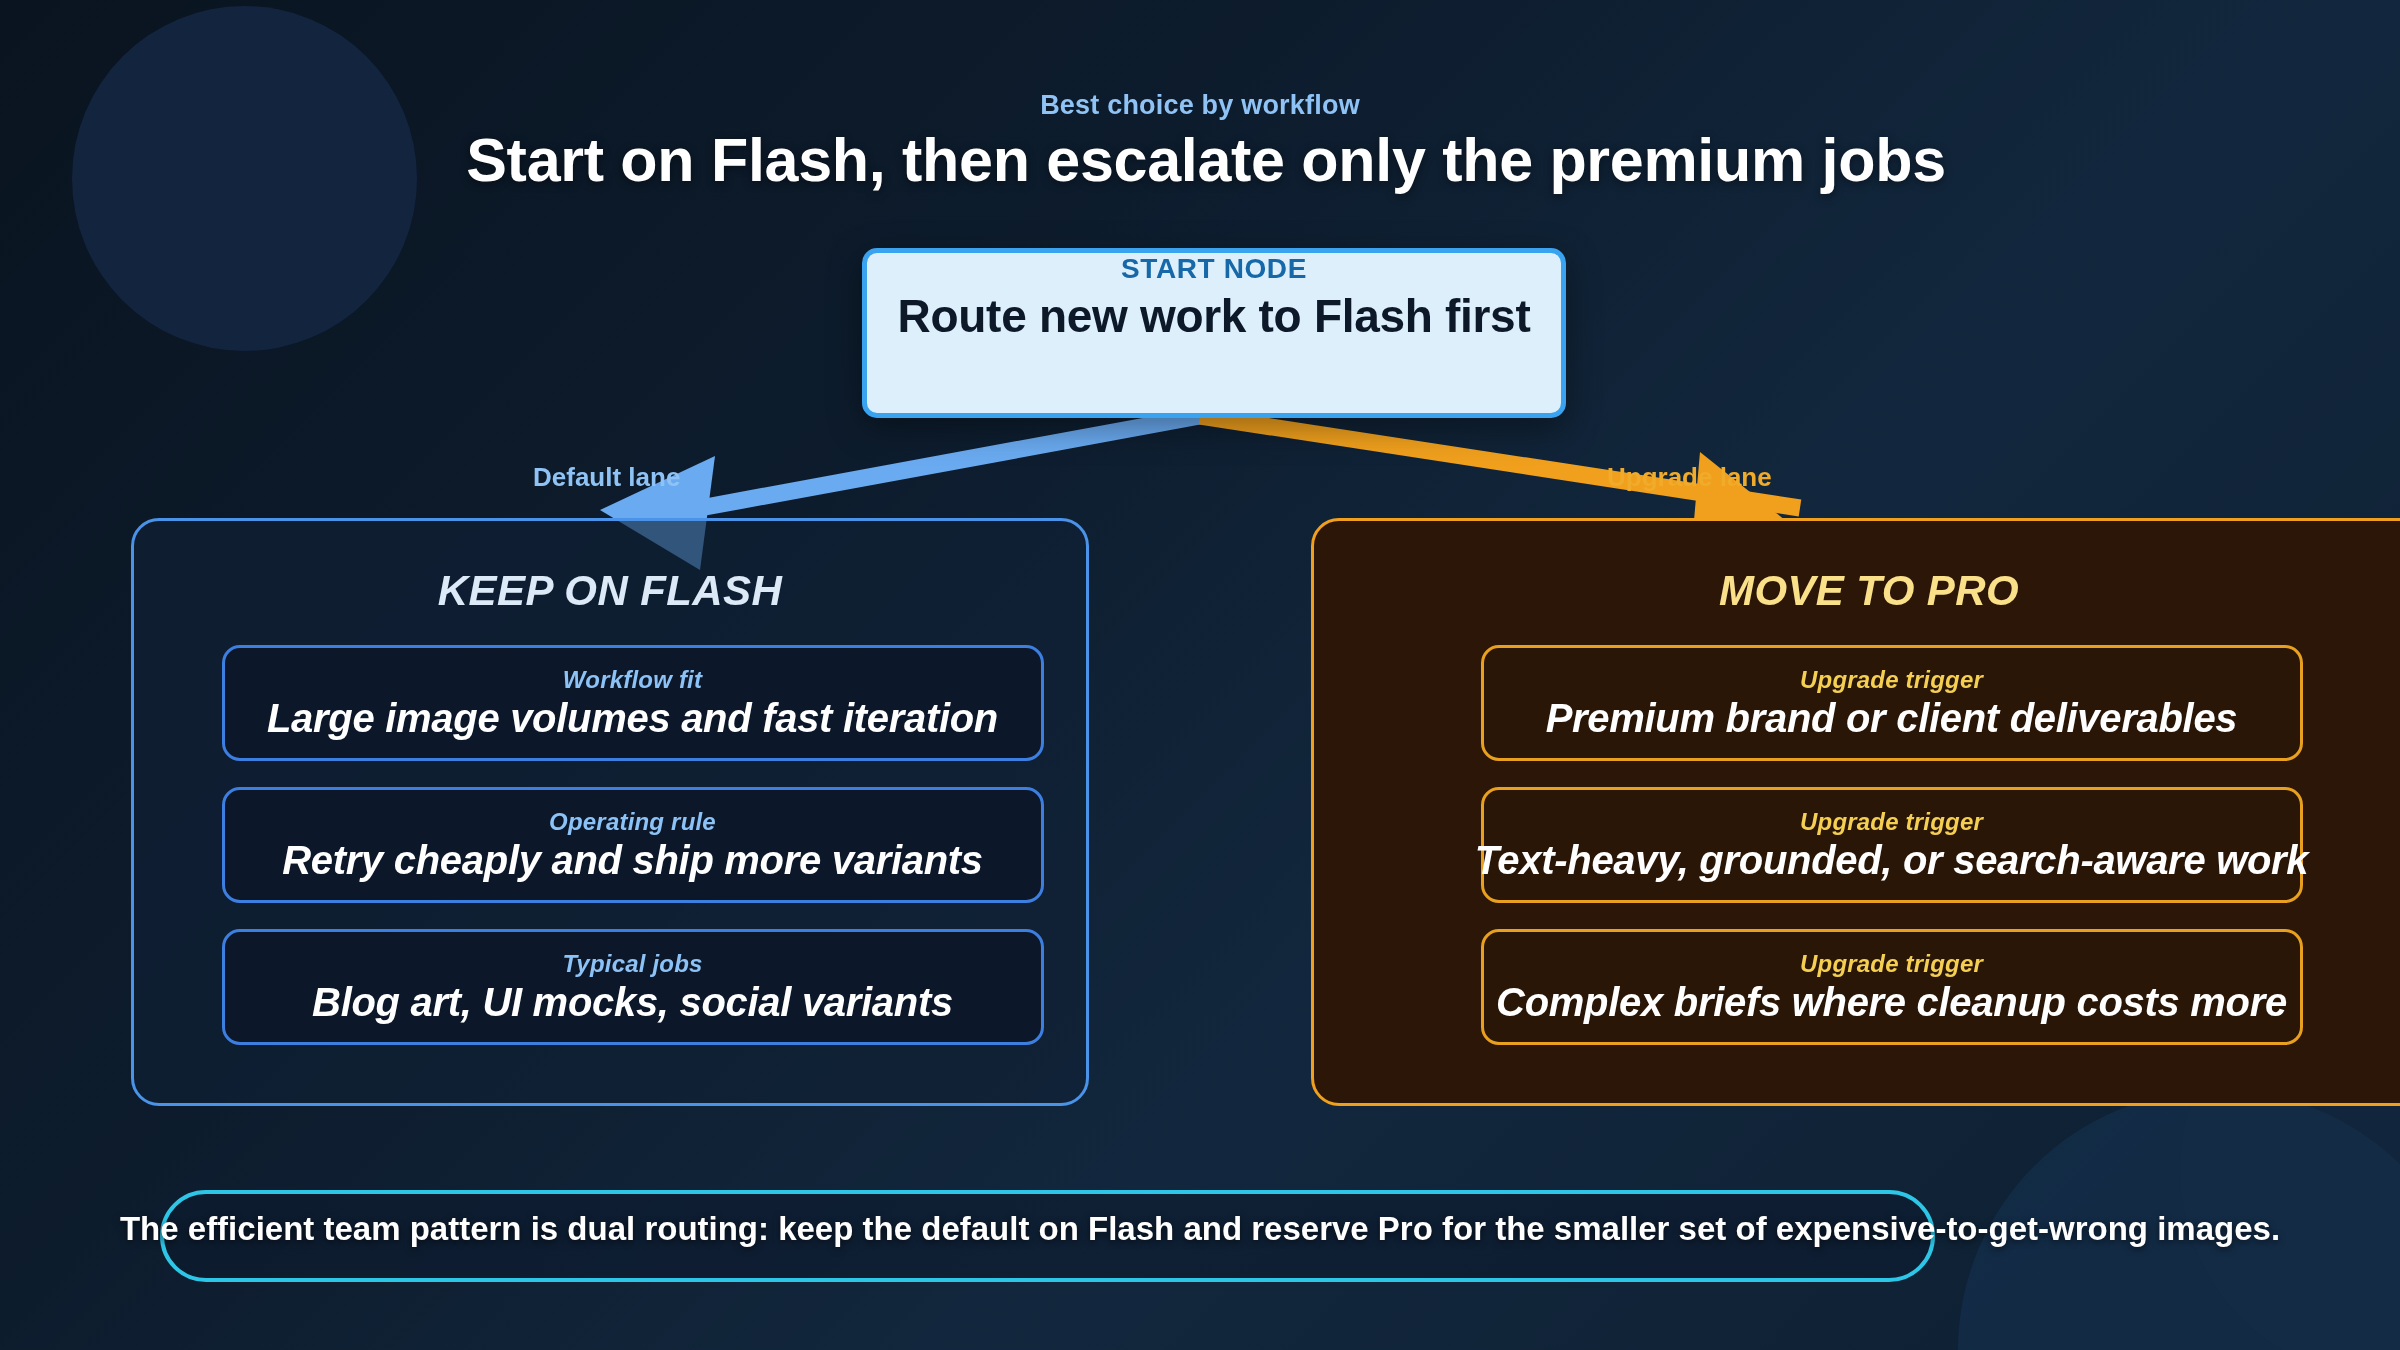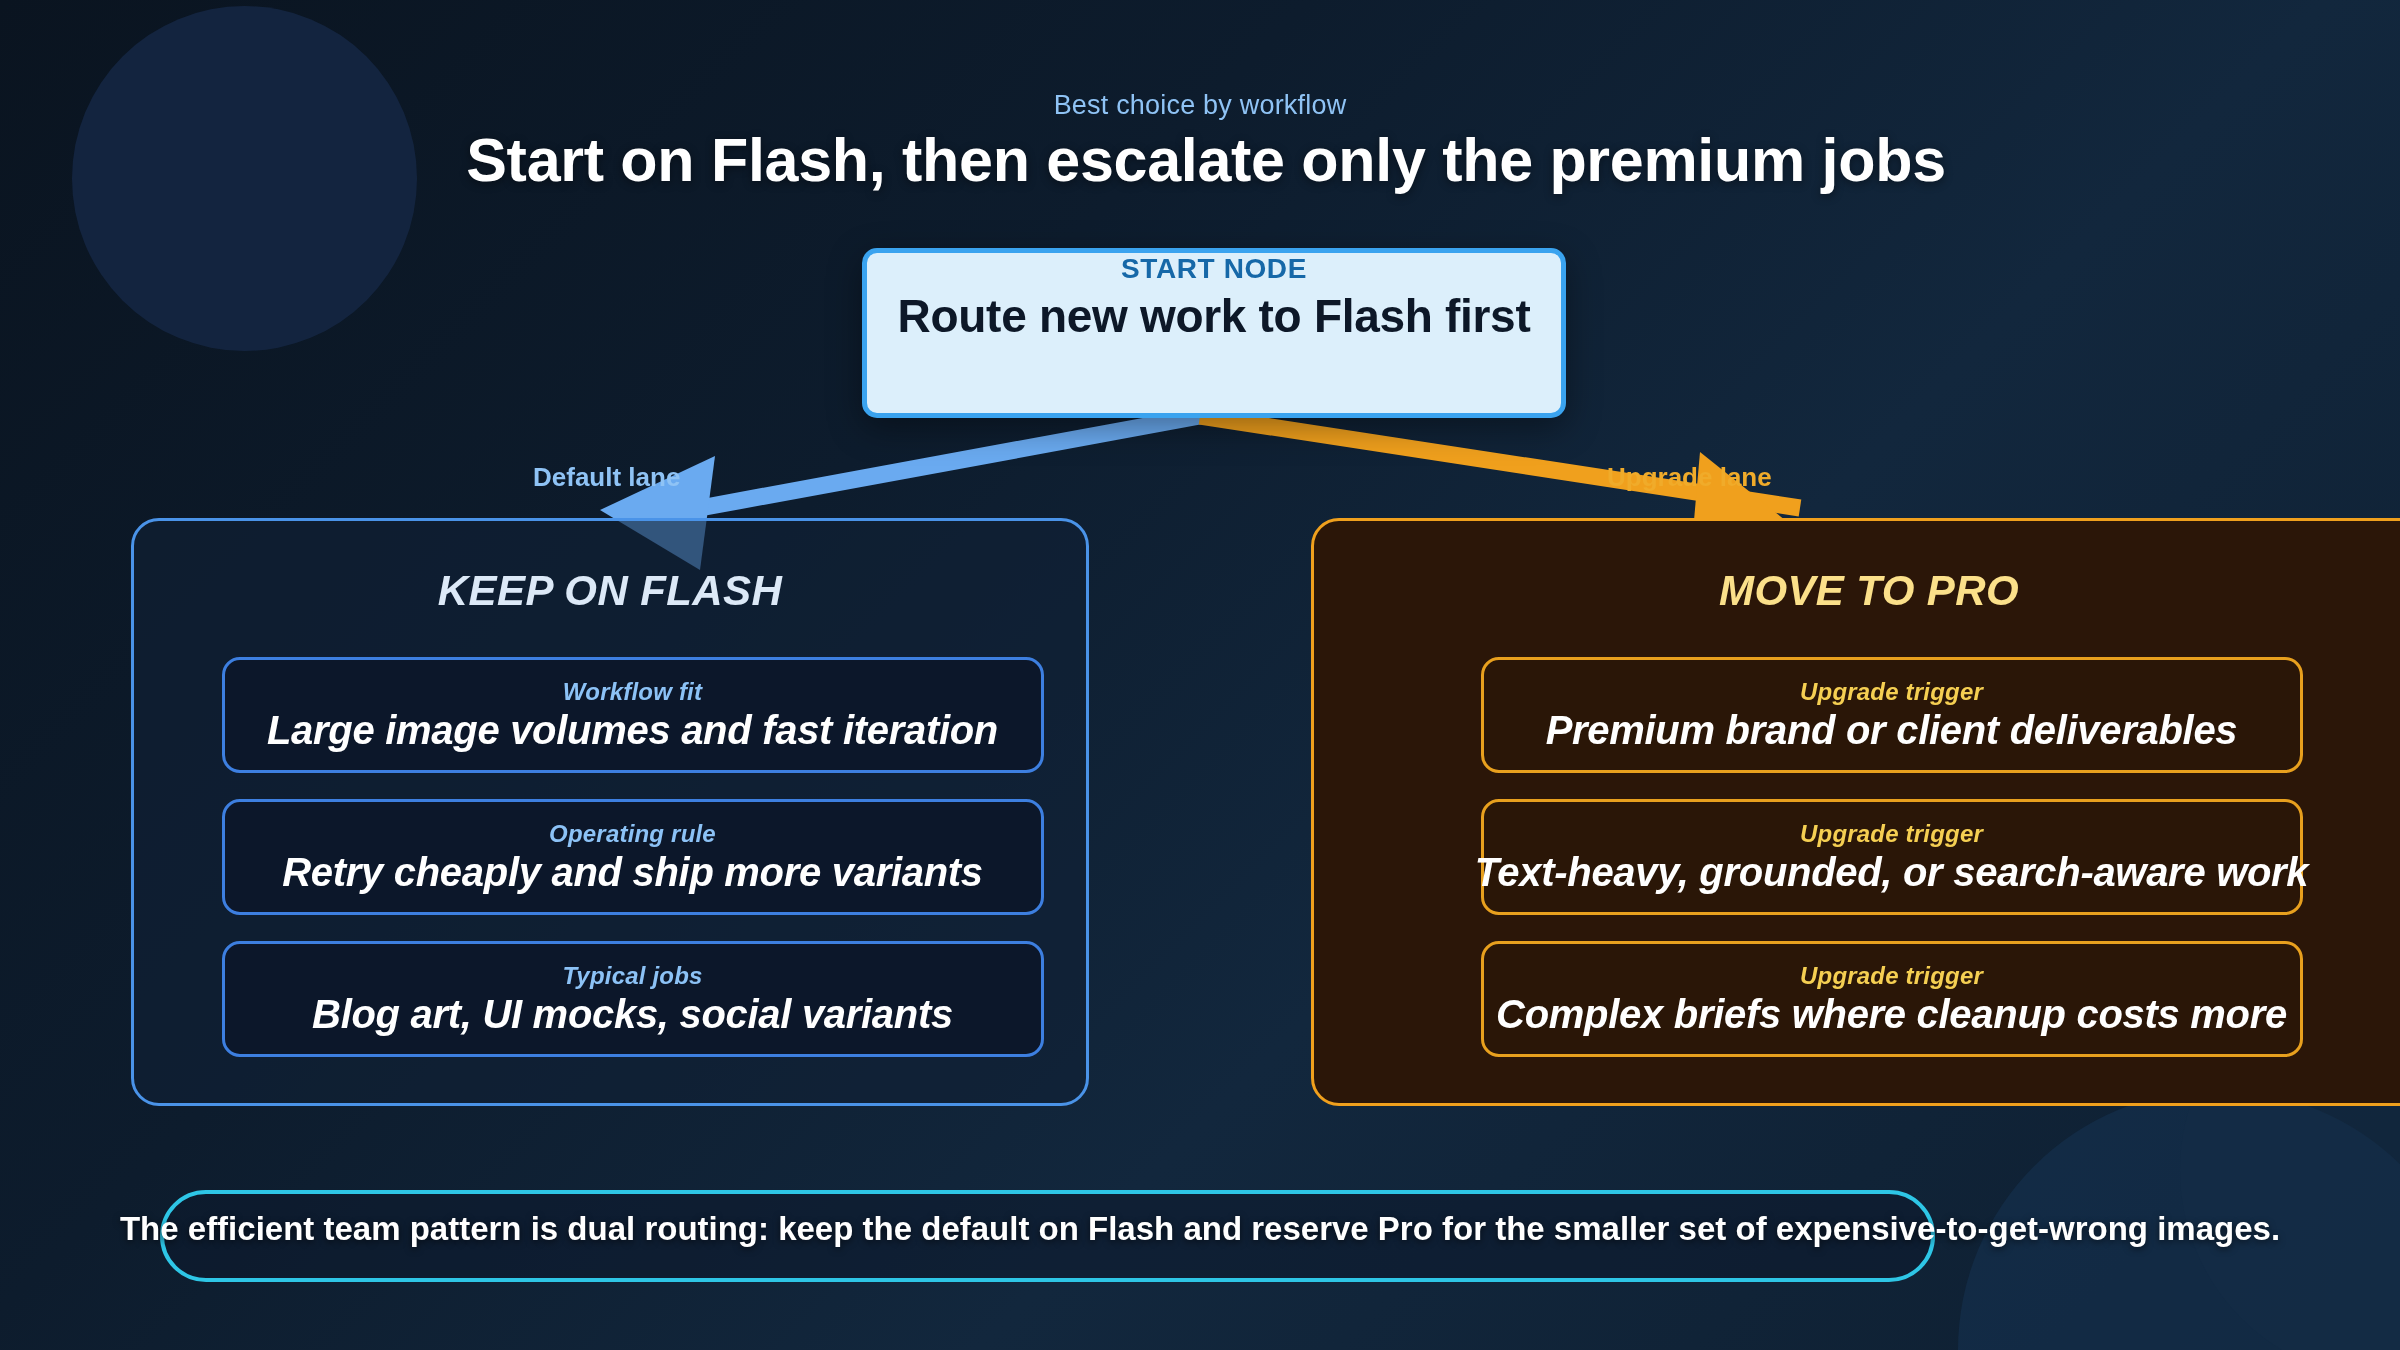--- a/index.html
+++ b/index.html
@@ -24,21 +24,21 @@
   }
   #bg-circle-bottomright2{
     left:2180px;top:960px;width:420px;height:420px;
     background:#142c46;opacity:.5;
   }
 
   #arrow-layer{position:absolute;left:0;top:0;width:2400px;height:1350px;}
 
   .eyebrow{
     position:absolute;left:0;right:0;text-align:center;
-    color:#8fc3f5;font-size:27px;font-weight:normal;letter-spacing:.2px;
+    color:#8fc3f5;font-size:27px;font-weight:bold;letter-spacing:.2px;
   }
   #page-title{
     position:absolute;left:12px;right:0;text-align:center;
     color:#ffffff;font-size:61px;font-weight:bold;letter-spacing:-.3px;
     text-shadow:0 2px 10px rgba(0,0,0,.45);
   }
 
   
   #start-node{
     position:absolute;left:862px;top:248px;width:704px;height:170px;
@@ -76,21 +76,21 @@
     background:#2b1608;
     border:3px solid #f0a01d;
   }
   .panel-heading{
     font-size:42px;font-weight:bold;letter-spacing:.4px;margin-top:46px;
   }
   #panel-flash-heading{color:#dce9f7;}
   #panel-pro-heading{color:#fbe08a;}
 
   .card-list{
-    margin-top:42px;display:flex;flex-direction:column;gap:26px;width:100%;
+    margin-top:30px;display:flex;flex-direction:column;gap:26px;width:100%;
     align-items:center;
     padding-left:45px;
   }
   .card{
     width:822px;height:116px;border-radius:18px;box-sizing:border-box;
     display:flex;flex-direction:column;align-items:center;justify-content:center;
   }
   .card-flash{background:#0c172a;border:3px solid #3d7fe0;}
   .card-pro{background:#2a1607;border:3px solid #e8a01e;}
   .card-kicker{font-size:24px;font-weight:bold;letter-spacing:.2px;margin-bottom:2px;}

